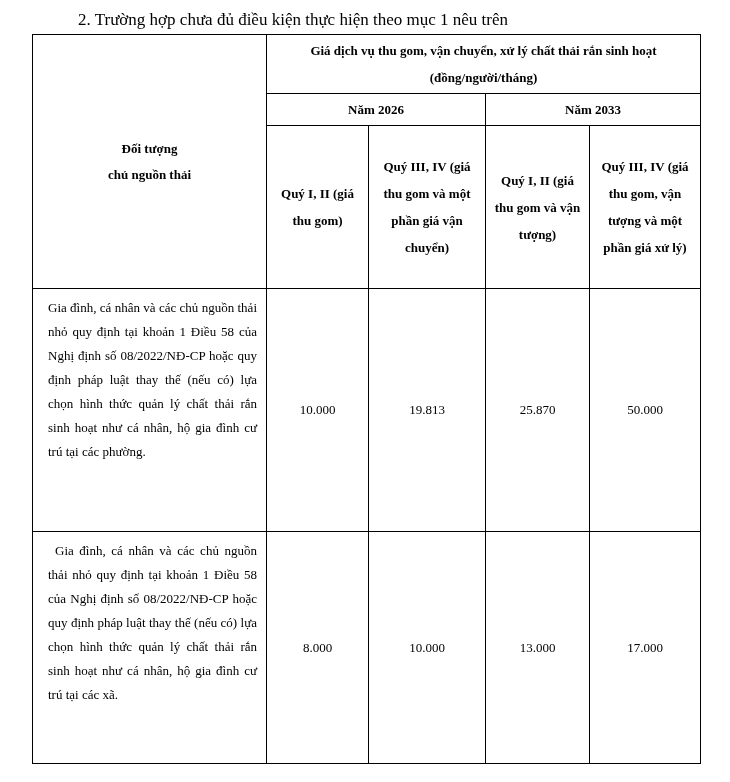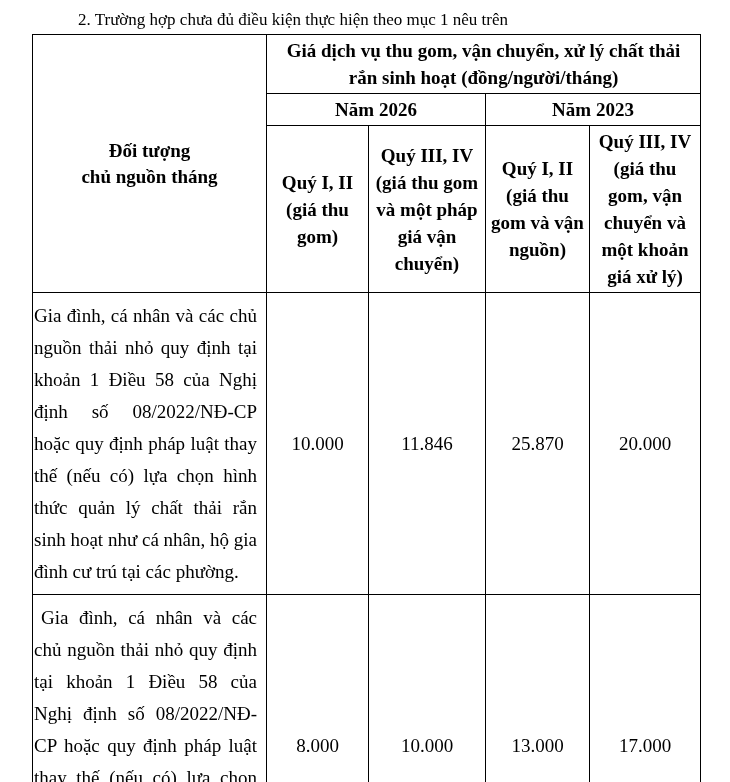--- a/index.html
+++ b/index.html
@@ -26,21 +26,21 @@
     white-space: nowrap;
   }
   table.price-table {
     border-collapse: collapse;
     table-layout: fixed;
     margin-left: 32px;
     width: 668px;
   }
   table.price-table td {
     border: 1px solid #000000;
-    font-size: 19px;
+    font-size: 13px;
     overflow: hidden;
   }
   
   tr.r-price   { height: 55px; }
   tr.r-year    { height: 32px; }
   tr.r-quarter { height: 163px; }
   tr.r-data1   { height: 243px; }
   tr.r-data2   { height: 232px; }
 
   td.corner-cell {
@@ -67,22 +67,22 @@
   td.quarter-cell {
     font-weight: 700;
     text-align: center;
     vertical-align: middle;
     line-height: 27px;
     padding: 2px 5px;
   }
   td.subject-cell {
     text-align: justify;
     vertical-align: top;
-    line-height: 32px;
-    padding: 7px 9px 6px 1px;
+    line-height: 24px;
+    padding: 7px 9px 6px 15px;
   }
   tr.r-data2 td.subject-cell { text-indent: 7px; }
   td.value-cell {
     text-align: center;
     vertical-align: middle;
     padding: 4px;
   }
 </style>
 </head>
 <body>
@@ -95,39 +95,39 @@
     <colgroup>
       <col style="width:234px">
       <col style="width:102px">
       <col style="width:117px">
       <col style="width:104px">
       <col style="width:111px">
     </colgroup>
     <tbody>
       <tr class="r-price">
         <td class="corner-cell" rowspan="3">Đối tượng
-chủ nguồn tháng</td>
+chủ nguồn thải</td>
         <td class="price-header-cell" colspan="4">Giá dịch vụ thu gom, vận chuyển, xử lý chất thải rắn sinh hoạt (đồng/người/tháng)</td>
       </tr>
       <tr class="r-year">
         <td class="year-cell" colspan="2">Năm 2026</td>
-        <td class="year-cell" colspan="2">Năm 2023</td>
+        <td class="year-cell" colspan="2">Năm 2033</td>
       </tr>
       <tr class="r-quarter">
         <td class="quarter-cell">Quý I, II (giá thu gom)</td>
-        <td class="quarter-cell">Quý III, IV (giá thu gom và một pháp giá vận chuyển)</td>
-        <td class="quarter-cell">Quý I, II (giá thu gom và vận nguồn)</td>
-        <td class="quarter-cell">Quý III, IV (giá thu gom, vận chuyển và một khoản giá xử lý)</td>
+        <td class="quarter-cell">Quý III, IV (giá thu gom và một phần giá vận chuyển)</td>
+        <td class="quarter-cell">Quý I, II (giá thu gom và vận tượng)</td>
+        <td class="quarter-cell">Quý III, IV (giá thu gom, vận tượng và một phần giá xử lý)</td>
       </tr>
       <tr class="r-data1">
         <td class="subject-cell">Gia đình, cá nhân và các chủ nguồn thải nhỏ quy định tại khoản 1 Điều 58 của Nghị định số 08/2022/NĐ-CP hoặc quy định pháp luật thay thế (nếu có) lựa chọn hình thức quản lý chất thải rắn sinh hoạt như cá nhân, hộ gia đình cư trú tại các phường.</td>
         <td class="value-cell">10.000</td>
-        <td class="value-cell">11.846</td>
+        <td class="value-cell">19.813</td>
         <td class="value-cell">25.870</td>
-        <td class="value-cell">20.000</td>
+        <td class="value-cell">50.000</td>
       </tr>
       <tr class="r-data2">
         <td class="subject-cell">Gia đình, cá nhân và các chủ nguồn thải nhỏ quy định tại khoản 1 Điều 58 của Nghị định số 08/2022/NĐ-CP hoặc quy định pháp luật thay thế (nếu có) lựa chọn hình thức quản lý chất thải rắn sinh hoạt như cá nhân, hộ gia đình cư trú tại các xã.</td>
         <td class="value-cell">8.000</td>
         <td class="value-cell">10.000</td>
         <td class="value-cell">13.000</td>
         <td class="value-cell">17.000</td>
       </tr>
     </tbody>
   </table>

